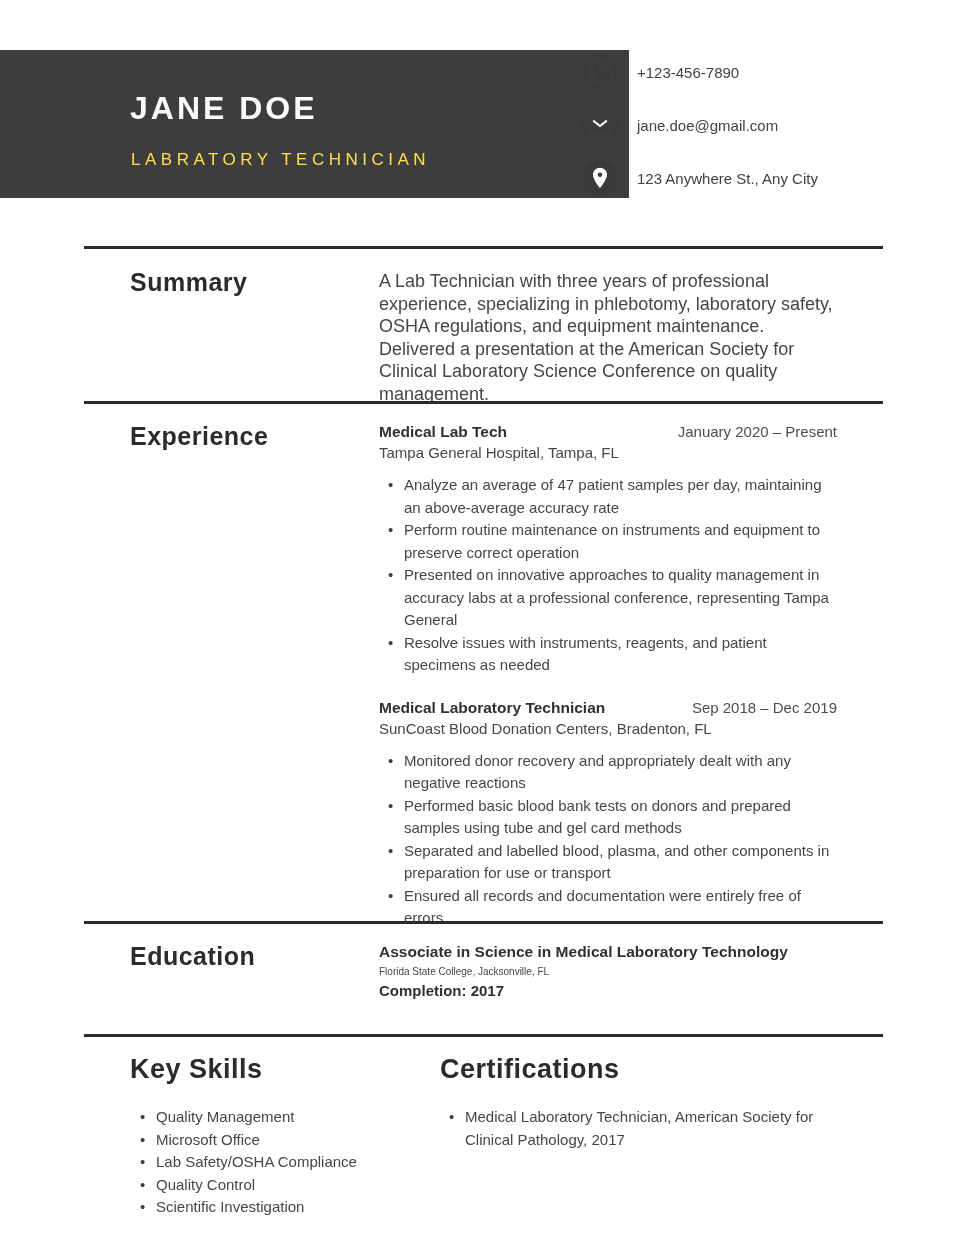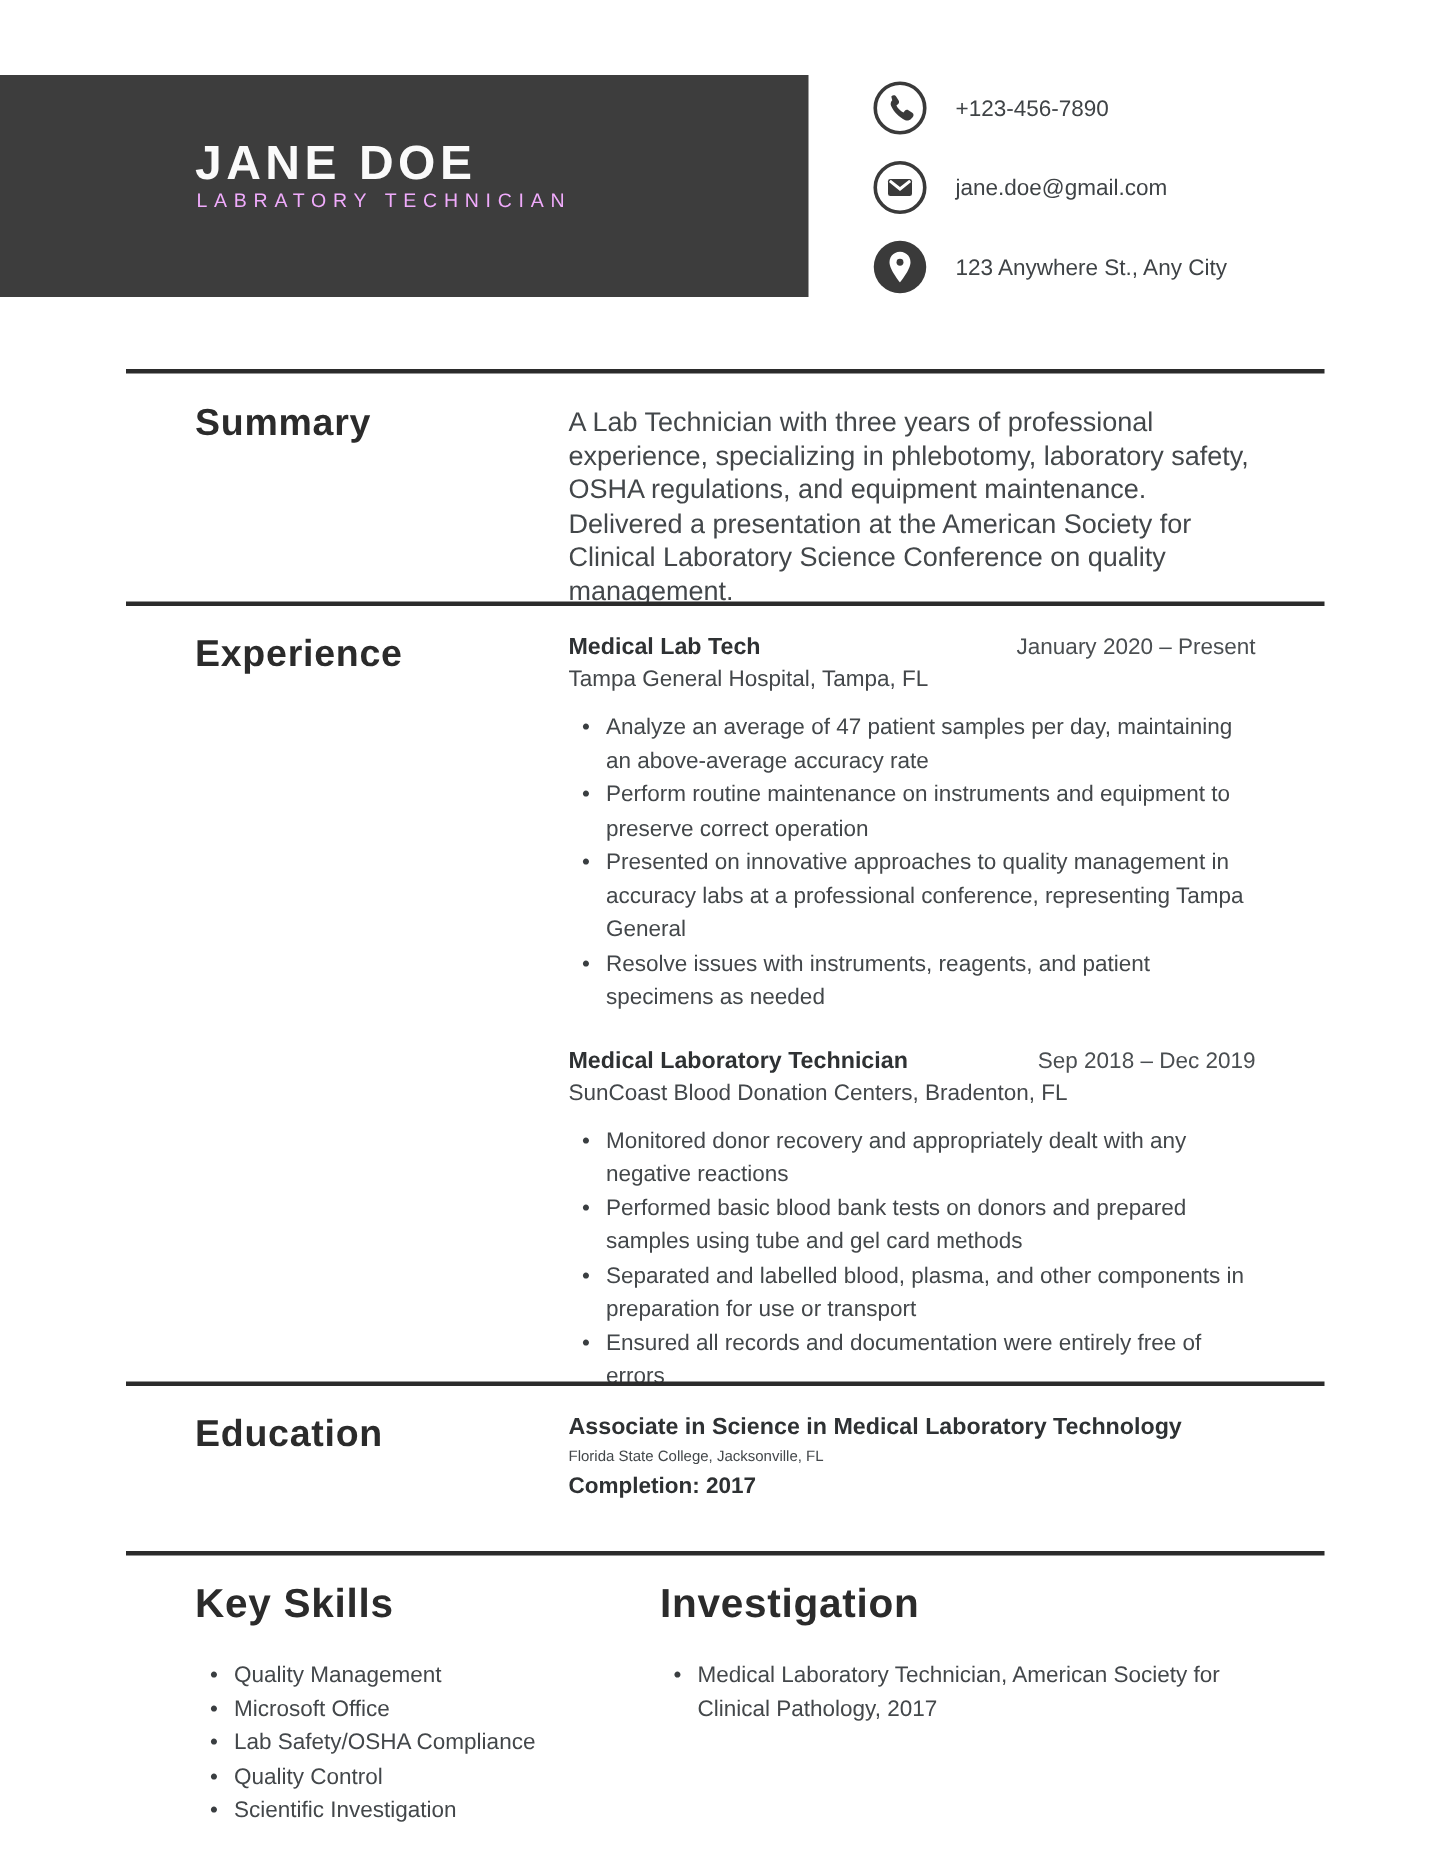--- a/index.html
+++ b/index.html
@@ -8,32 +8,32 @@
     position:relative;
     width:966px; height:1250px;
     background:#ffffff;
     font-family:"Liberation Sans", sans-serif;
     color:#43474a;
     overflow:hidden;
   }
   
   .band {
     position:absolute; left:0; top:50px;
-    width:539px; height:148px;
+    width:629px; height:148px;
     background:#3d3d3d;
   }
   .band .name {
     position:absolute; left:130px; top:40px;
     font-size:32px; font-weight:bold; letter-spacing:3px;
     color:#fafafa; white-space:nowrap;
   }
   .band .role {
-    position:absolute; left:131px; top:76px;
-    font-size:13px; letter-spacing:4.5px;
-    color:#f0abfc; white-space:nowrap;
+    position:absolute; left:131px; top:100px;
+    font-size:17px; letter-spacing:4.5px;
+    color:#fde047; white-space:nowrap;
   }
   
   .contacts { position:absolute; left:582px; top:54px; }
   .contact-row { display:flex; align-items:center; height:36px; margin-bottom:17px; }
   .contact-icon { width:36px; height:36px; flex:0 0 36px; margin-right:19px; }
   .contact-text { font-size:15px; color:#3f4346; white-space:nowrap; }
   
   .divider { position:absolute; left:84px; width:799px; height:3px; background:#2b2b2b; }
   
   .sec-label {
@@ -166,18 +166,18 @@
 
   <div class="sec-label big" style="top:1054px">Key Skills</div>
   <ul class="plain skills-list">
     <li>Quality Management</li>
     <li>Microsoft Office</li>
     <li>Lab Safety/OSHA Compliance</li>
     <li>Quality Control</li>
     <li>Scientific Investigation</li>
   </ul>
 
-  <div class="sec-label big" style="left:440px; top:1054px">Investigation</div>
+  <div class="sec-label big" style="left:440px; top:1054px">Certifications</div>
   <ul class="plain certs-list">
     <li>Medical Laboratory Technician, American Society for Clinical Pathology, 2017</li>
   </ul>
 
 </div>
 
 </body></html>

